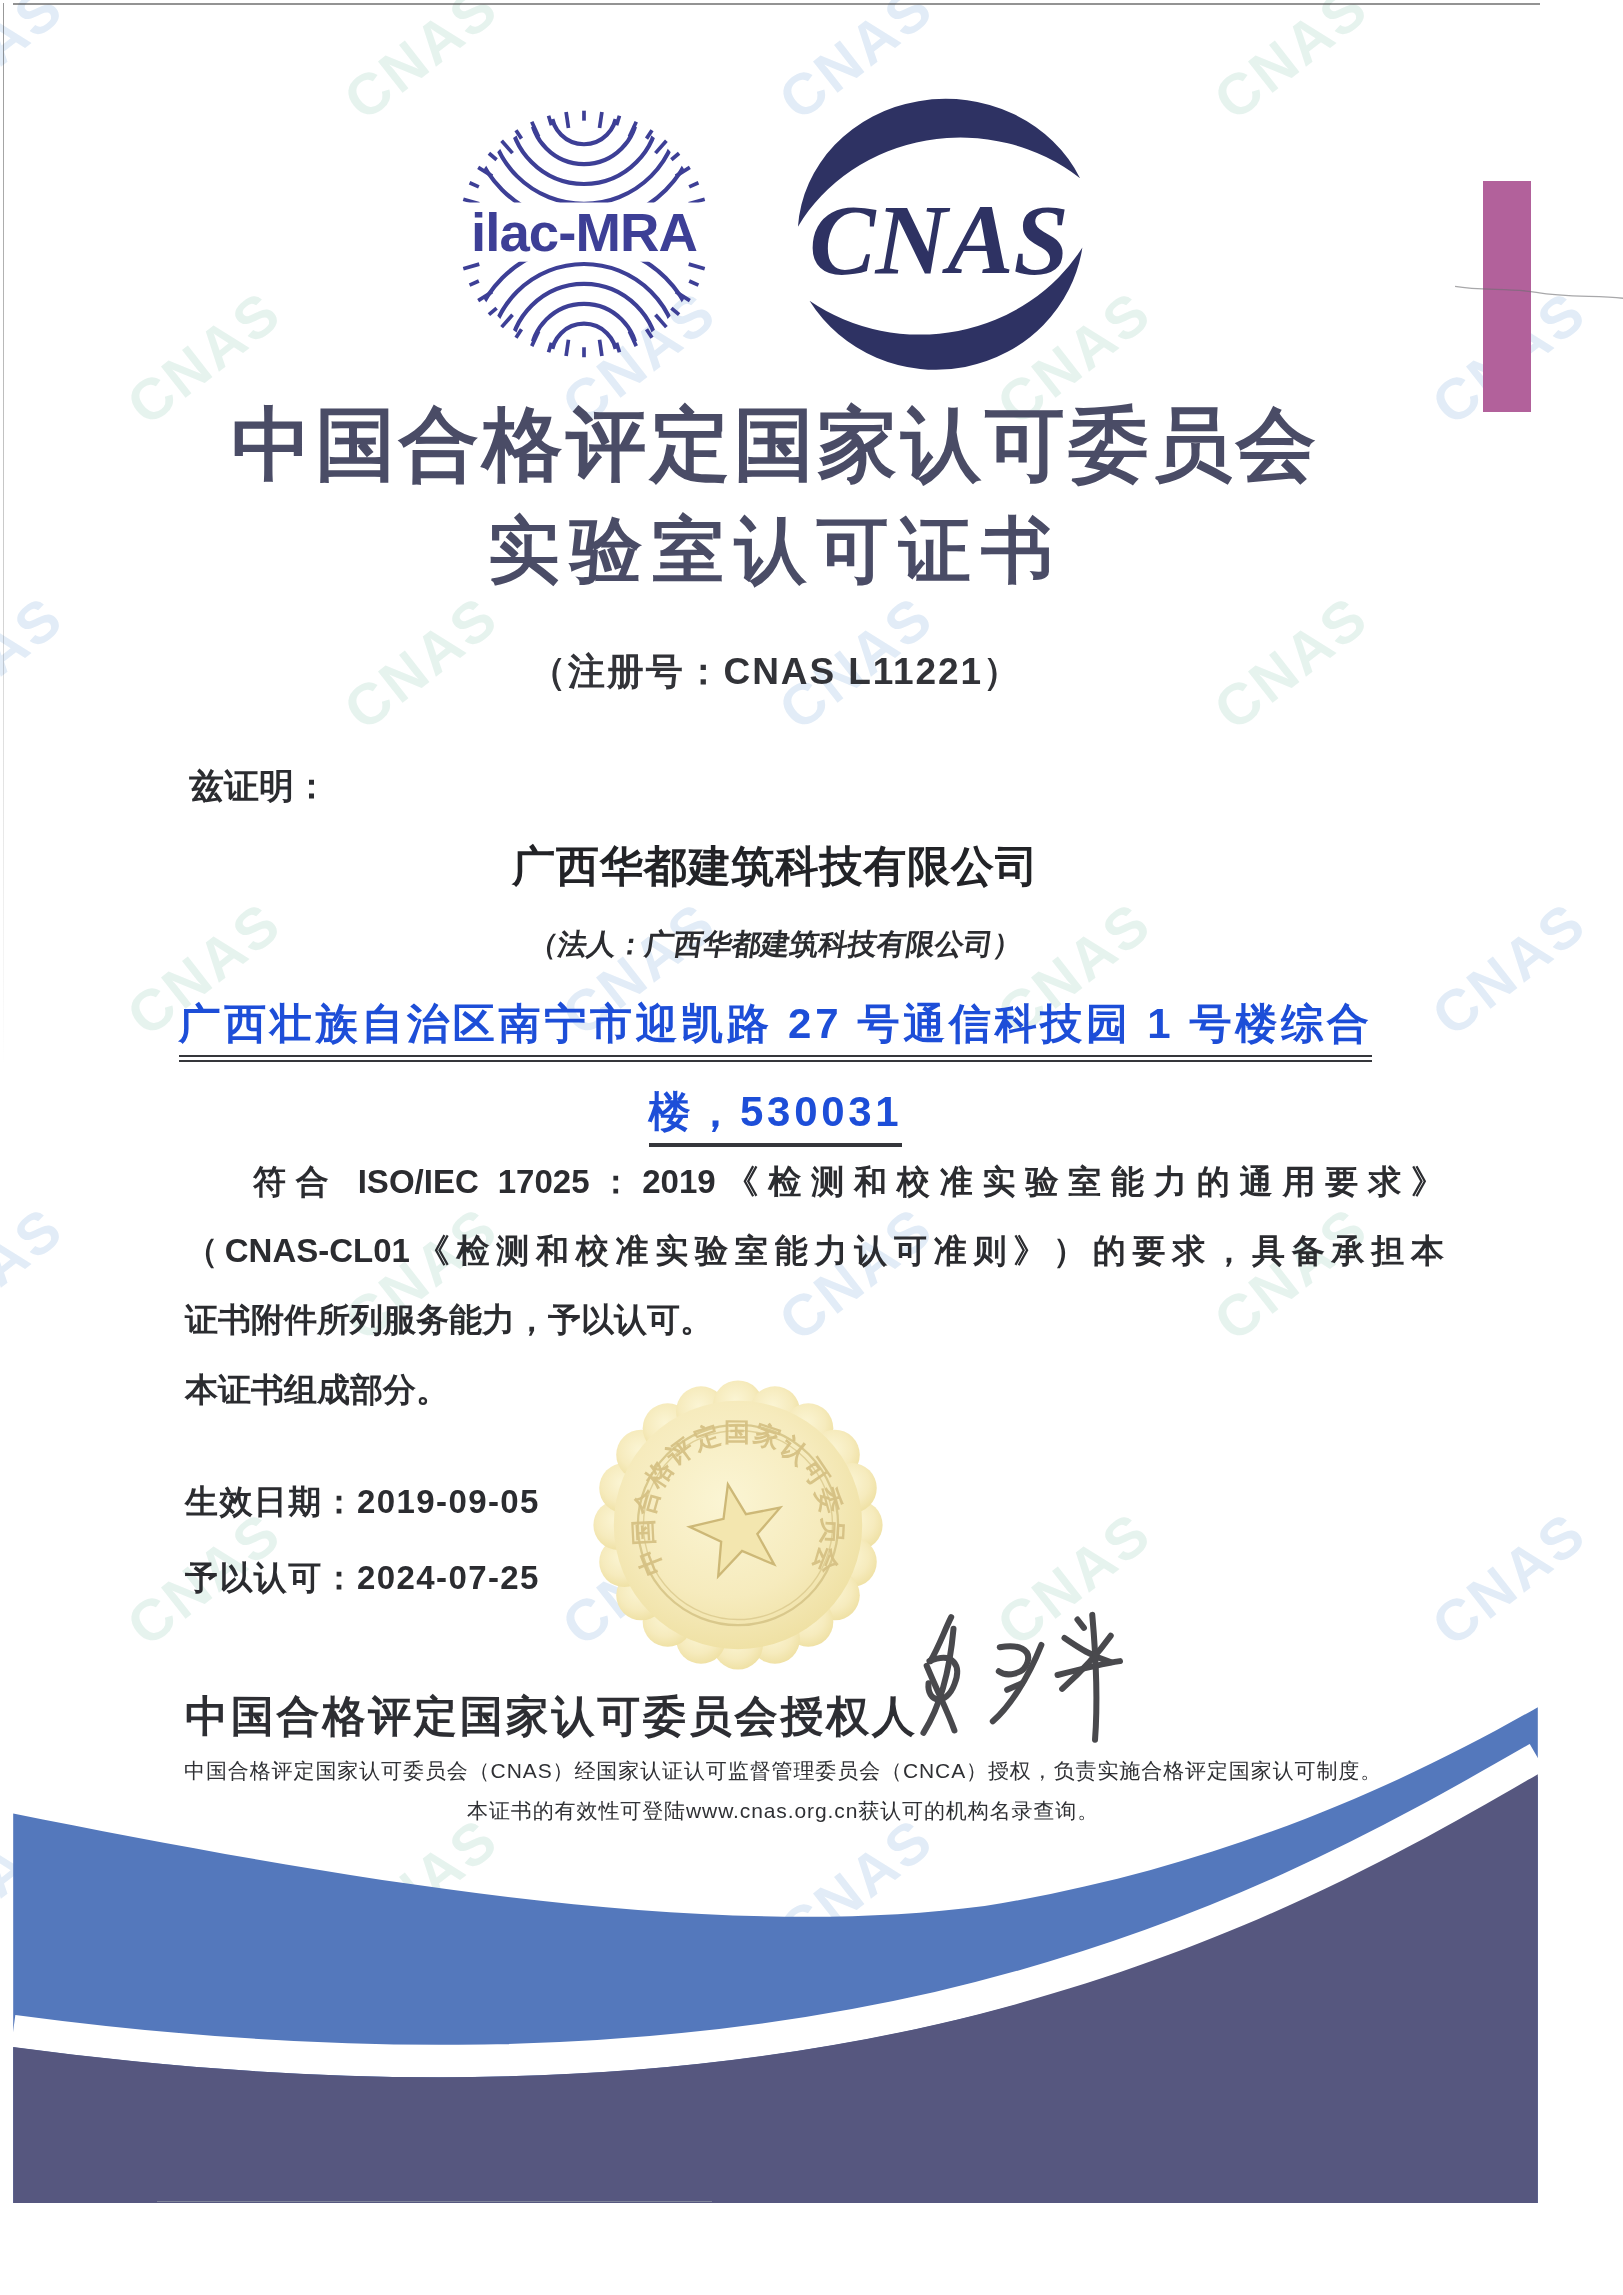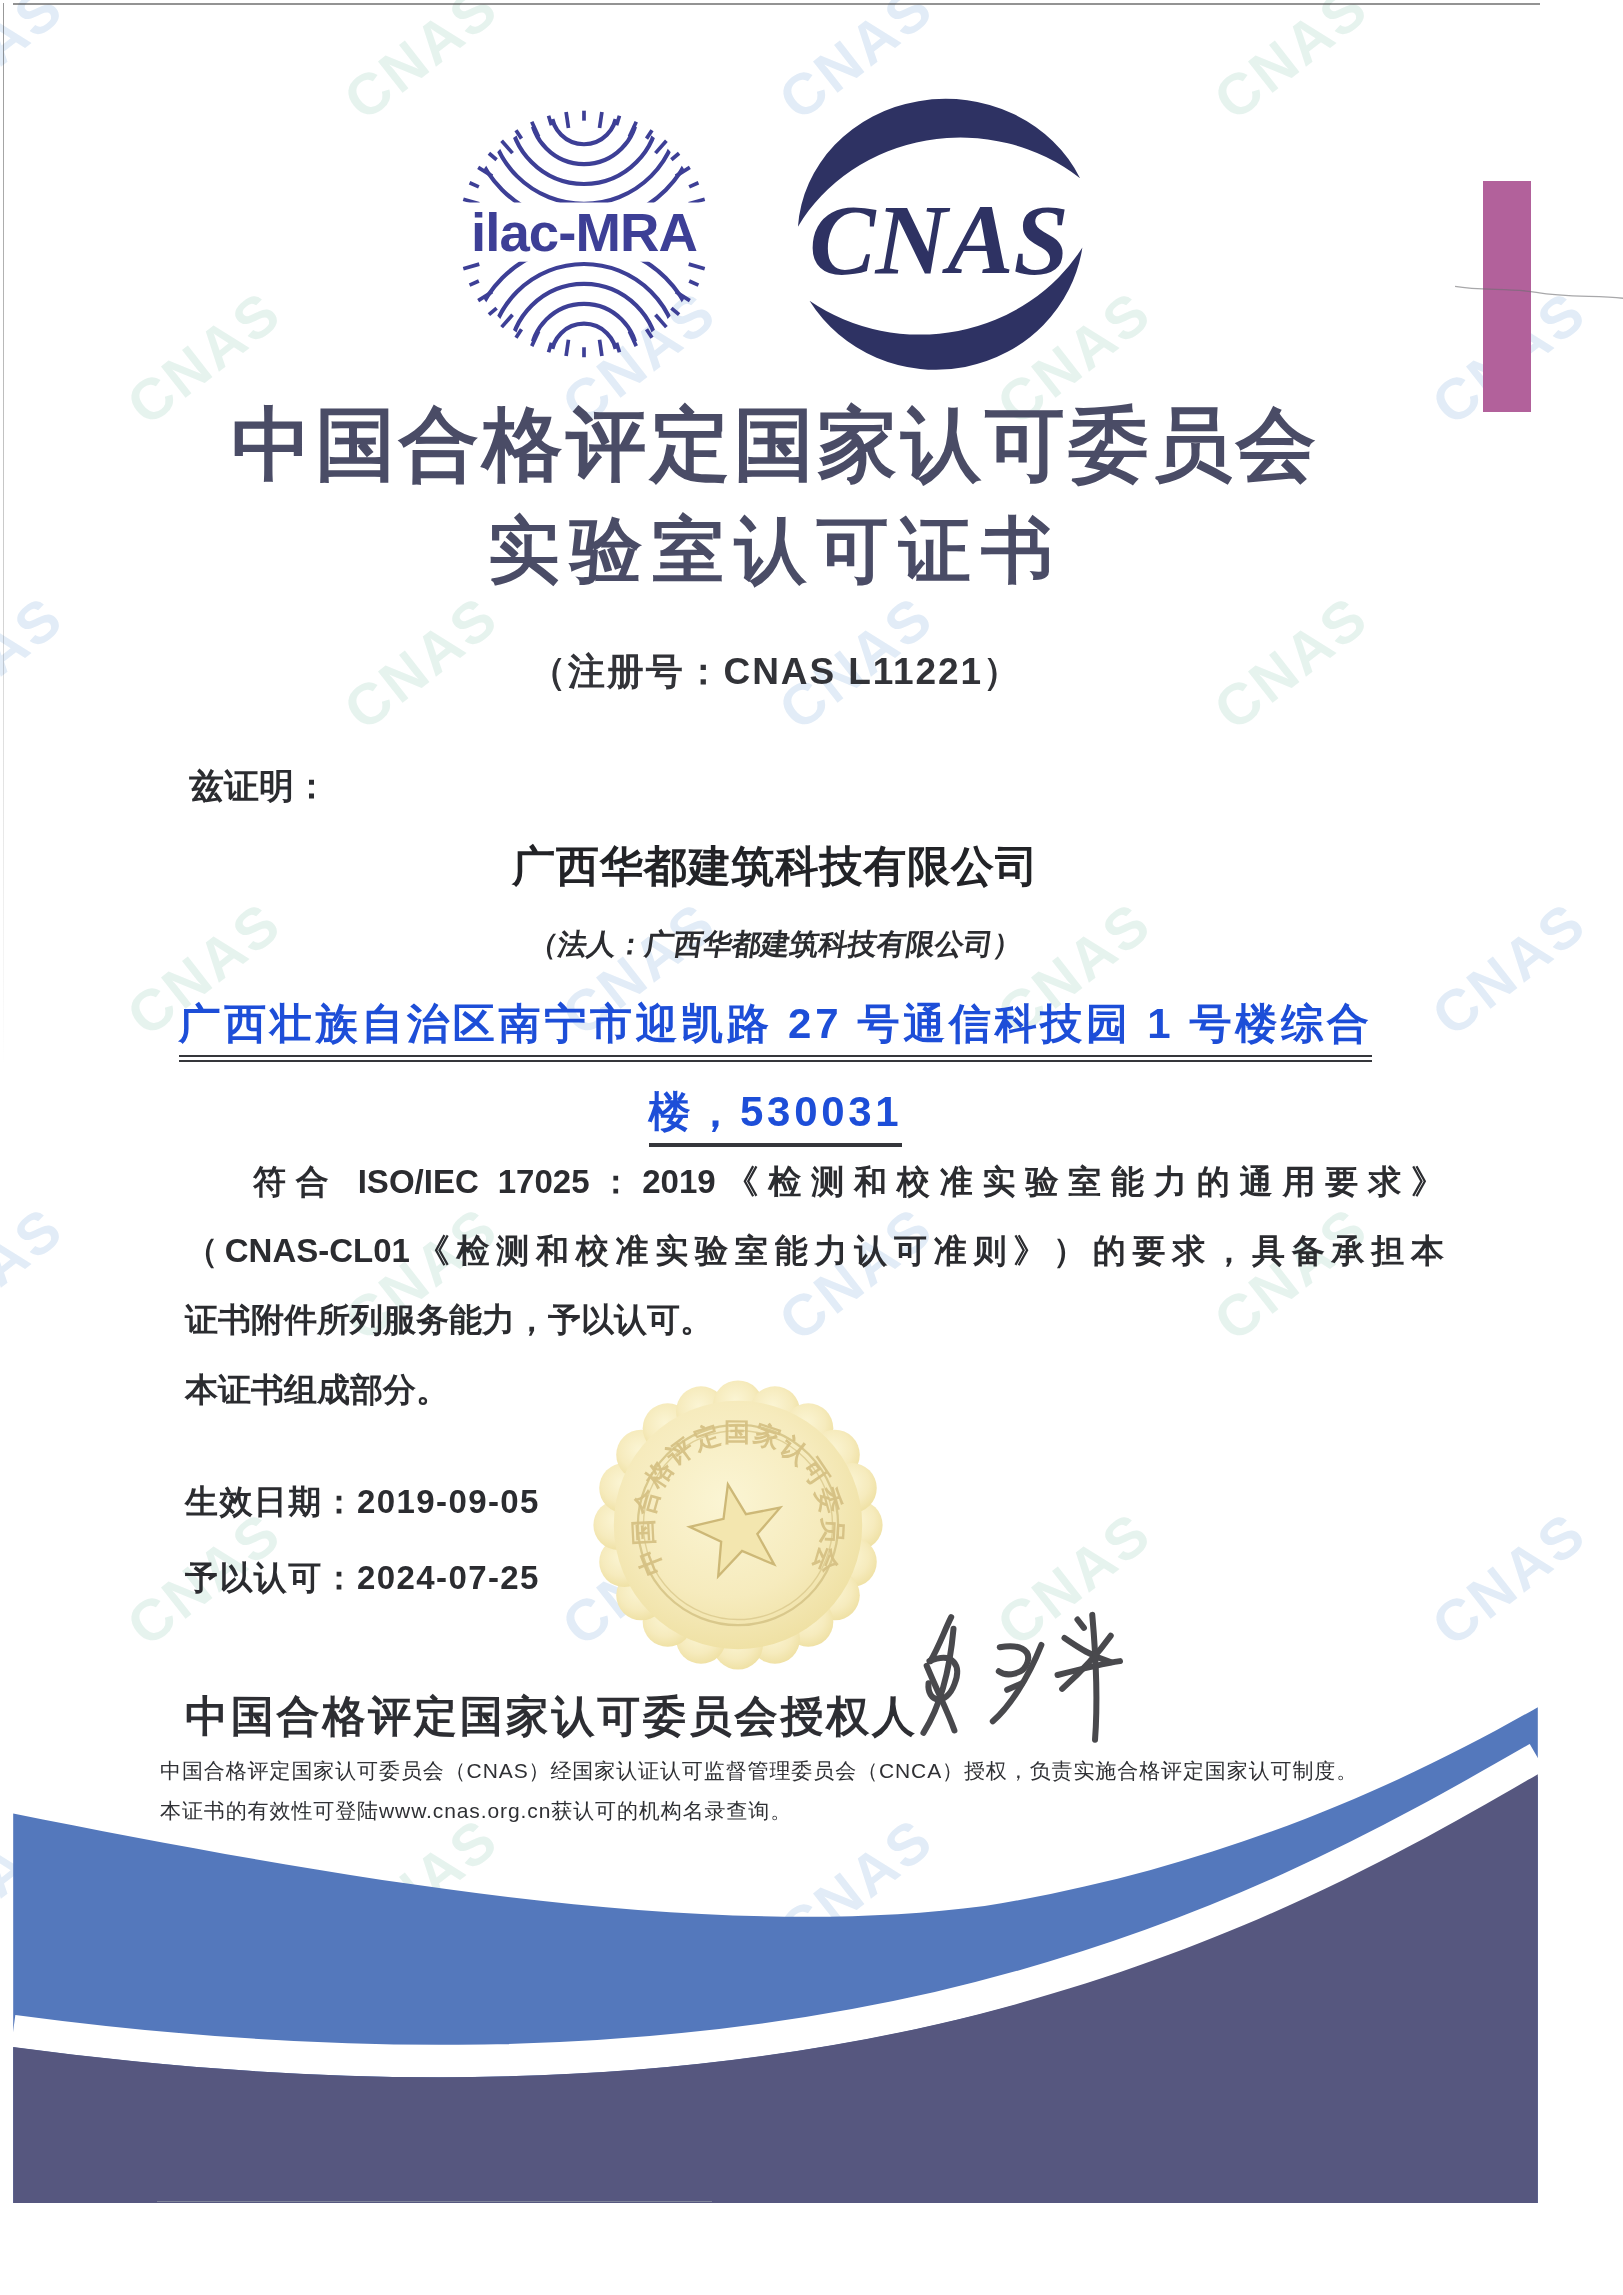--- a/index.html
+++ b/index.html
@@ -44,21 +44,21 @@
   #para1{top:1147px;}
   #para2{top:1355px;}
   .pline{height:69px;line-height:69px;font-size:33px;font-weight:600;color:#2b2c30;
       text-align:justify;text-align-last:justify;white-space:nowrap;}
   .pline.last{text-align-last:left;}
   .pline.first{text-indent:68px;}
   .date-row{left:185px;font-size:33px;font-weight:600;z-index:5;letter-spacing:1.4px;}
   #date-effective{top:1480px;}
   #date-expiry{top:1556px;}
   #authorizer{left:185px;top:1688px;font-size:43px;font-weight:600;letter-spacing:2.8px;z-index:5;color:#2d2e33;}
-  #footer{left:160px;top:1751px;z-index:5;}
+  #footer{left:184px;top:1751px;z-index:5;text-align:center;}
   .footer-line{height:40px;line-height:40px;font-size:21px;font-weight:500;
       letter-spacing:0.9px;color:#2f3034;white-space:nowrap;}
   
   #seal{left:592px;top:1379px;z-index:3;}
   #signature{left:898px;top:1573px;z-index:5;}
   #wave{left:13px;top:1684px;z-index:2;}
 </style>
 </head>
 <body>
 

